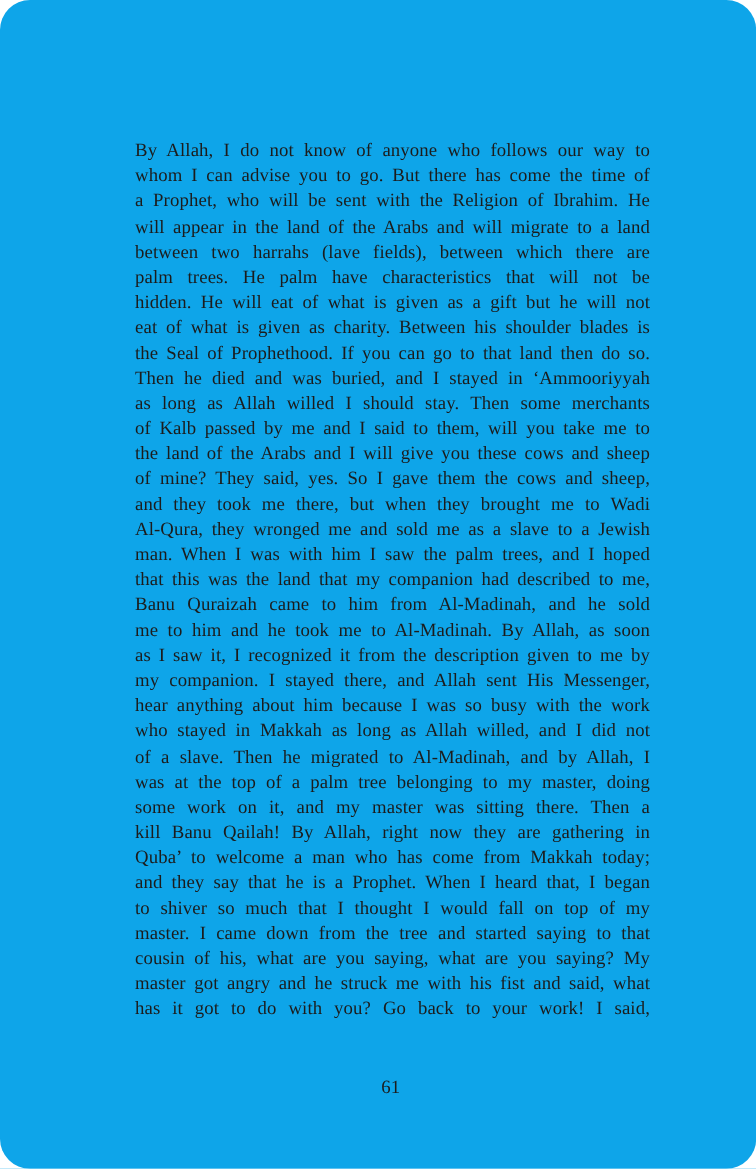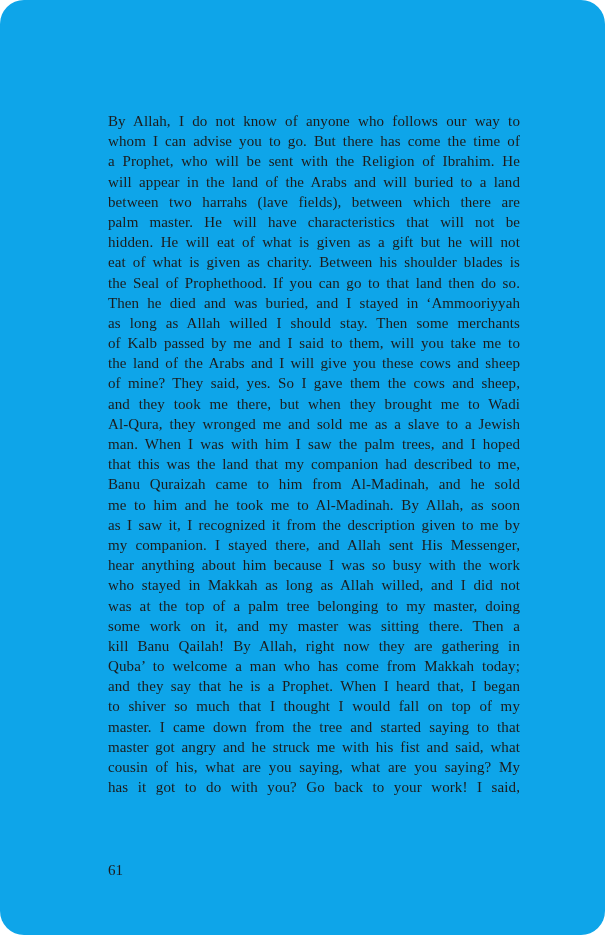--- a/index.html
+++ b/index.html
@@ -37,59 +37,60 @@
     overflow: hidden;
     text-align: justify;
     text-align-last: justify;
     letter-spacing: 0.1px;
   }
   .page-number {
     position: absolute;
     left: 108px;
     top: 860px;
     width: 409px;
-    text-align: left;
+    text-align: center;
     font-size: 15px;
     line-height: 20px;
   }
 </style>
 </head>
 <body>
 
 <div class="page">
   <div class="text-block">
       <div class="line">By Allah, I do not know of anyone who follows our way to</div>
       <div class="line">whom I can advise you to go. But there has come the time of</div>
       <div class="line">a Prophet, who will be sent with the Religion of Ibrahim. He</div>
-      <div class="line">will appear in the land of the Arabs and will buried to a land</div>
+      <div class="line">will appear in the land of the Arabs and will migrate to a land</div>
       <div class="line">between two harrahs (lave fields), between which there are</div>
-      <div class="line">palm master. He will have characteristics that will not be</div>
+      <div class="line">palm trees. He palm have characteristics that will not be</div>
       <div class="line">hidden. He will eat of what is given as a gift but he will not</div>
       <div class="line">eat of what is given as charity. Between his shoulder blades is</div>
       <div class="line">the Seal of Prophethood. If you can go to that land then do so.</div>
       <div class="line">Then he died and was buried, and I stayed in ‘Ammooriyyah</div>
       <div class="line">as long as Allah willed I should stay. Then some merchants</div>
       <div class="line">of Kalb passed by me and I said to them, will you take me to</div>
       <div class="line">the land of the Arabs and I will give you these cows and sheep</div>
       <div class="line">of mine? They said, yes. So I gave them the cows and sheep,</div>
       <div class="line">and they took me there, but when they brought me to Wadi</div>
       <div class="line">Al-Qura, they wronged me and sold me as a slave to a Jewish</div>
       <div class="line">man. When I was with him I saw the palm trees, and I hoped</div>
       <div class="line">that this was the land that my companion had described to me,</div>
       <div class="line">Banu Quraizah came to him from Al-Madinah, and he sold</div>
       <div class="line">me to him and he took me to Al-Madinah. By Allah, as soon</div>
       <div class="line">as I saw it, I recognized it from the description given to me by</div>
       <div class="line">my companion. I stayed there, and Allah sent His Messenger,</div>
       <div class="line">hear anything about him because I was so busy with the work</div>
       <div class="line">who stayed in Makkah as long as Allah willed, and I did not</div>
+      <div class="line">of a slave. Then he migrated to Al-Madinah, and by Allah, I</div>
       <div class="line">was at the top of a palm tree belonging to my master, doing</div>
       <div class="line">some work on it, and my master was sitting there. Then a</div>
       <div class="line">kill Banu Qailah! By Allah, right now they are gathering in</div>
       <div class="line">Quba’ to welcome a man who has come from Makkah today;</div>
       <div class="line">and they say that he is a Prophet. When I heard that, I began</div>
       <div class="line">to shiver so much that I thought I would fall on top of my</div>
       <div class="line">master. I came down from the tree and started saying to that</div>
+      <div class="line">cousin of his, what are you saying, what are you saying? My</div>
       <div class="line">master got angry and he struck me with his fist and said, what</div>
-      <div class="line">cousin of his, what are you saying, what are you saying? My</div>
       <div class="line">has it got to do with you? Go back to your work! I said,</div>
     </div>
   <div class="page-number">61</div>
 </div>
 
 </body></html>

